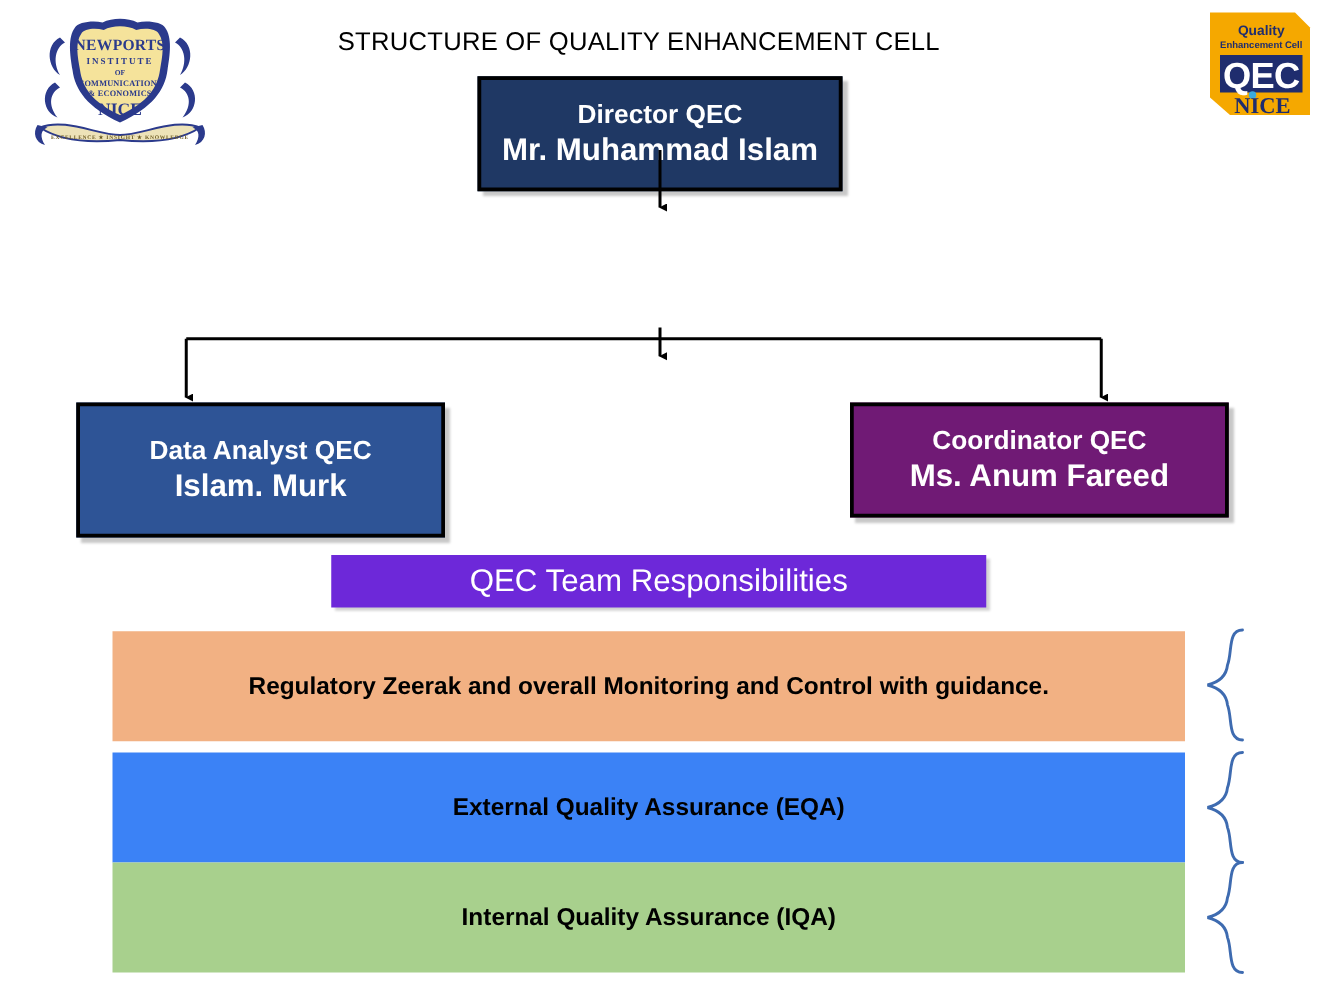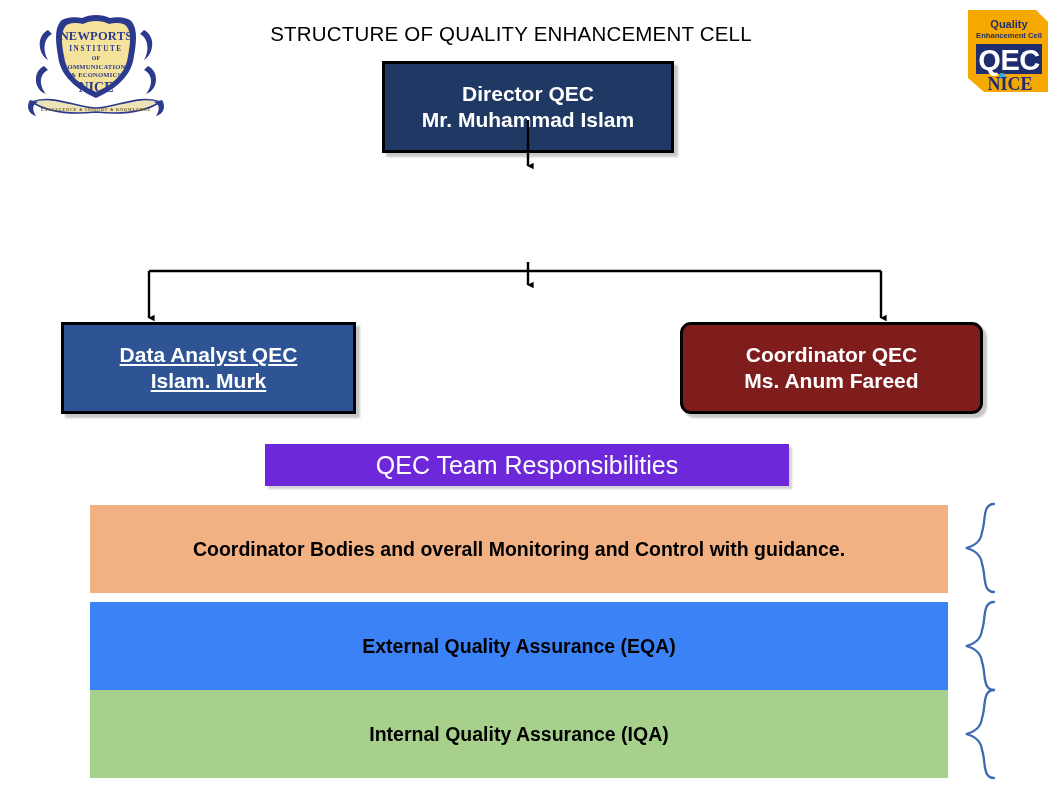--- a/index.html
+++ b/index.html
@@ -58,43 +58,41 @@
     display: flex;
     flex-direction: column;
     align-items: center;
     justify-content: center;
     text-align: left;
     font-weight: bold;
     box-shadow: 4px 4px 2px rgba(0,0,0,0.22);
     z-index: 3;
   }
   .org-box .line1 { font-size: 21px; line-height: 1.05; }
-  .org-box .line2 { font-size: 21px; line-height: 1.05; margin-top: 4px; }
+  .org-box .line2 { font-size: 25px; line-height: 1.05; margin-top: 4px; }
 
   #box-director {
     left: 382px; top: 61px;
     width: 292px; height: 92px;
     background: #1F3864;
   }
   #box-deputy {
     left: 382px; top: 170px;
     width: 292px; height: 92px;
     background: #2E5496;
   }
   #box-analyst {
     left: 61px; top: 322px;
-    width: 295px; height: 92px;
+    width: 295px; height: 108px;
     background: #2E5496;
-    text-decoration: underline;
   }
   #box-coordinator {
     left: 680px; top: 322px;
     width: 303px; height: 92px;
-    background: #7f1d1d;
-    border-radius: 11px;
+    background: #701a75;
   }
 
   
   .connector-svg {
     position: absolute;
     left: 0; top: 0;
     width: 1061px; height: 796px;
     pointer-events: none;
     z-index: 5;
   }
@@ -225,21 +223,21 @@
 
     <line x1="528" y1="271" x2="528" y2="285" stroke="#000000" stroke-width="2.4" marker-end="url(#arrowhead)"></line>
 
     <line x1="149" y1="271" x2="149" y2="318" stroke="#000000" stroke-width="2.4" marker-end="url(#arrowhead)"></line>
 
     <line x1="881" y1="271" x2="881" y2="318" stroke="#000000" stroke-width="2.4" marker-end="url(#arrowhead)"></line>
   </svg>
 
   <div id="resp-banner">QEC Team Responsibilities</div>
 
-  <div class="resp-bar" id="bar-0">Coordinator Bodies and overall Monitoring and Control with guidance.</div>
+  <div class="resp-bar" id="bar-0">Regulatory Zeerak and overall Monitoring and Control with guidance.</div>
 
   <div class="resp-bar" id="bar-1">External Quality Assurance (EQA)</div>
 
   <div class="resp-bar" id="bar-2">Internal Quality Assurance (IQA)</div>
 
   <svg class="brace-svg" id="brace-0" viewBox="0 0 42 96" aria-hidden="true">
     <path d="M34 4 C22 4 26 22 22 32 C21 42 14 46 6 48
              C14 50 21 54 22 64 C26 74 22 92 34 92" fill="none" stroke="#3E6BB0" stroke-width="2.3" stroke-linecap="round"></path>
   </svg>
 

